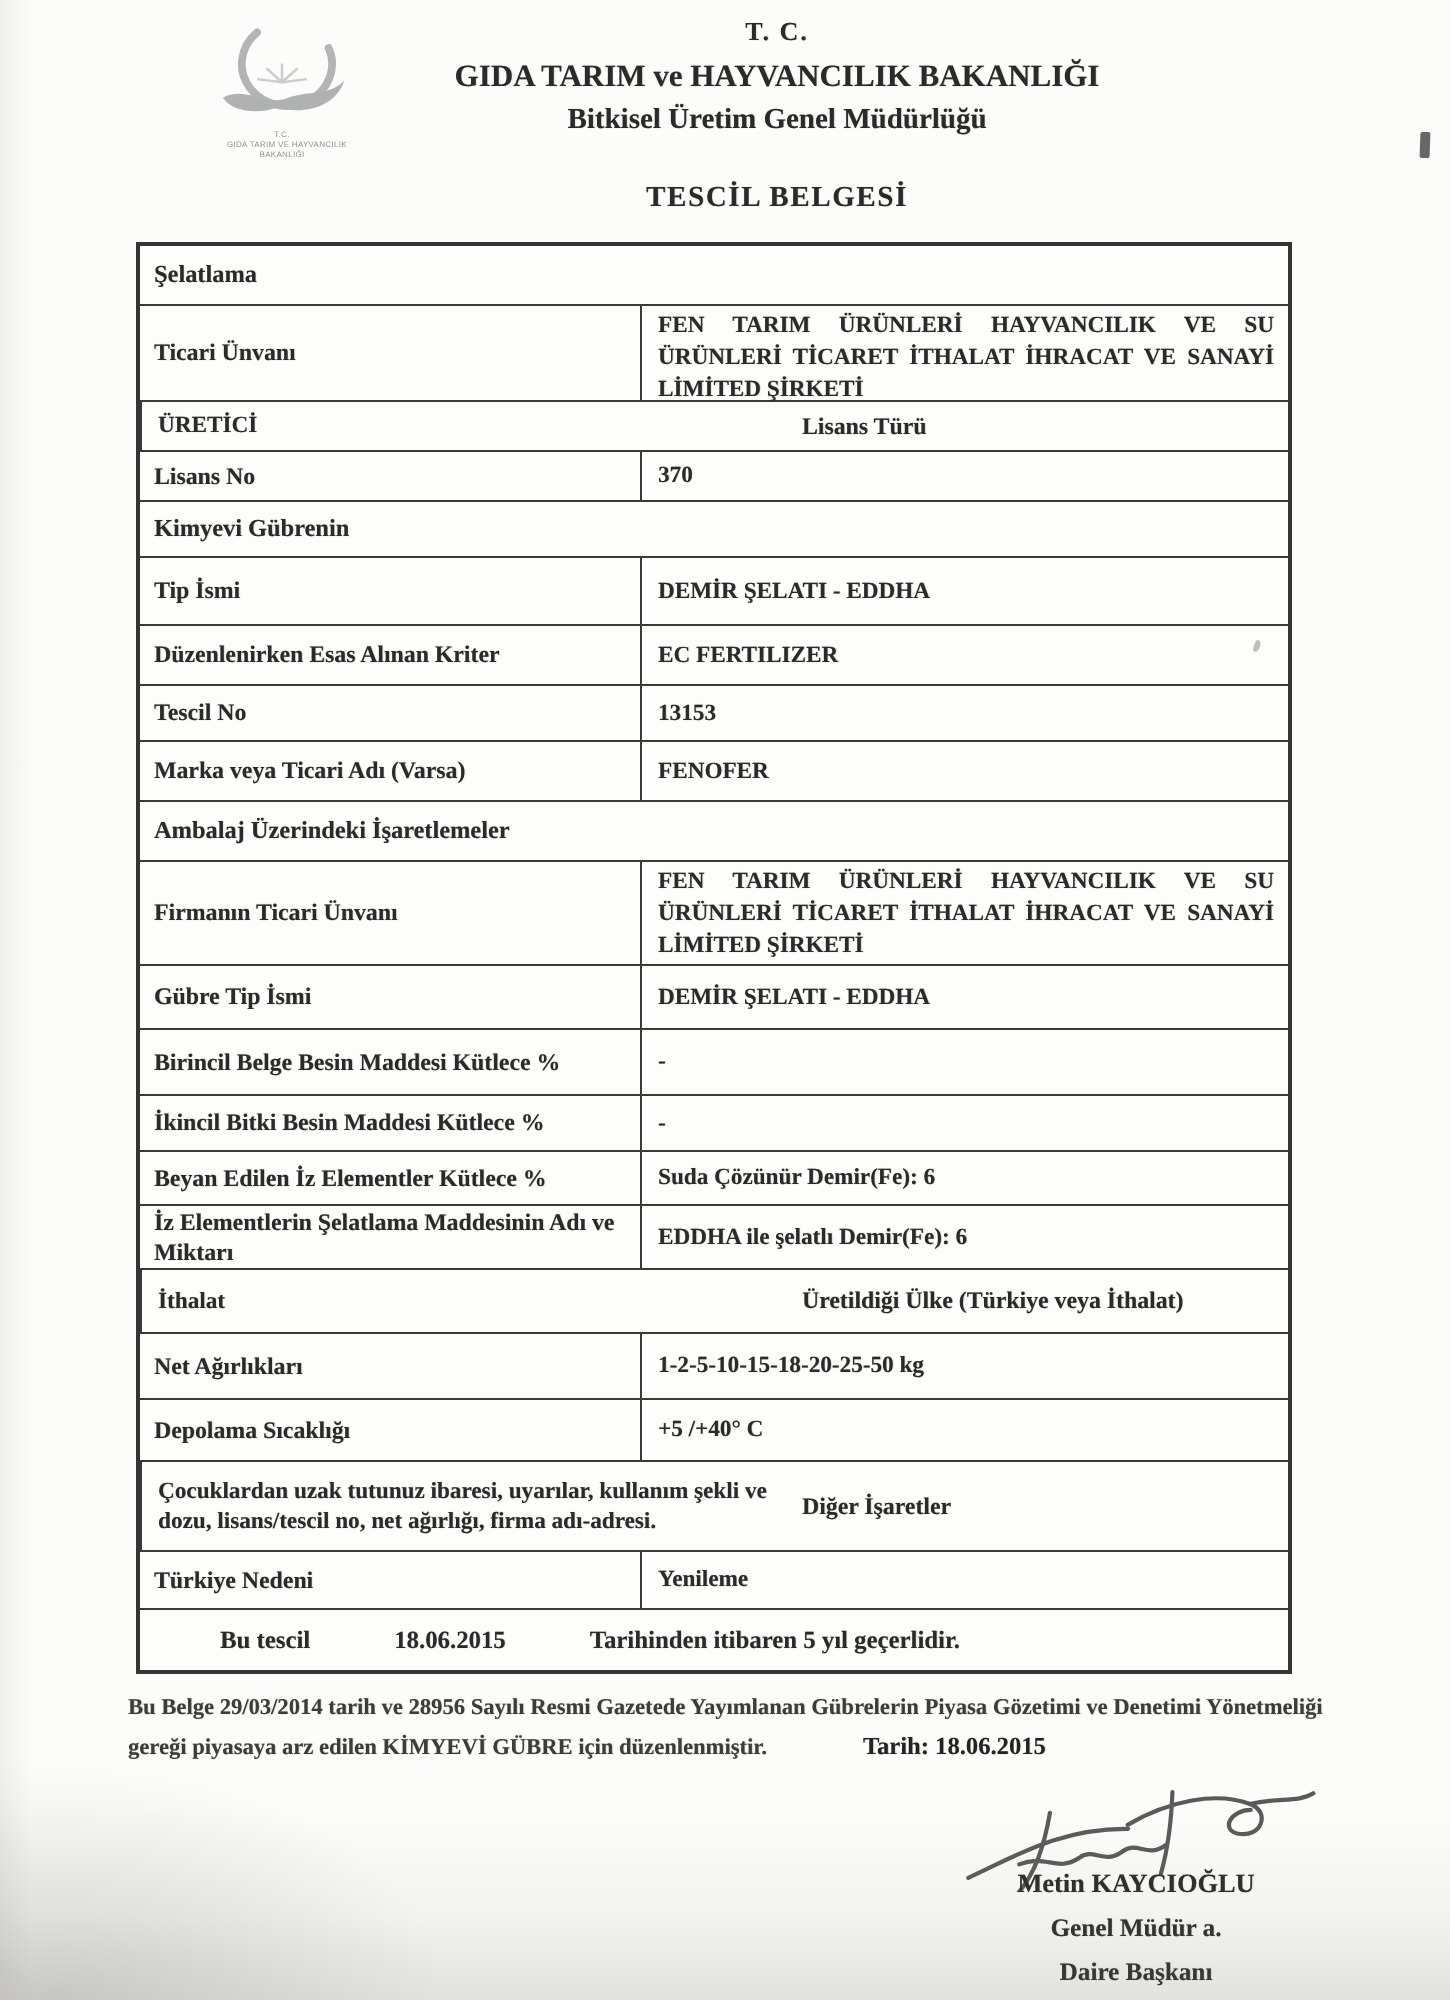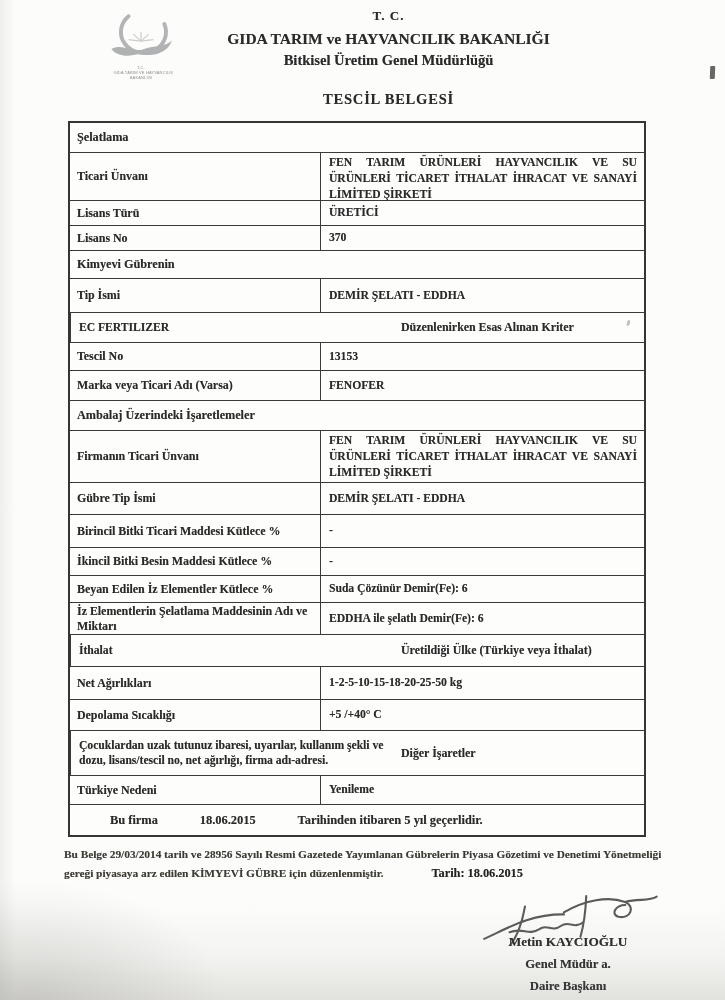--- a/index.html
+++ b/index.html
@@ -124,37 +124,37 @@
 
   <div class="regtable">
       <div class="row">
         <div class="cell full">Şelatlama</div>
       </div>
       <div class="row">
         <div class="cell label">Ticari Ünvanı</div>
         <div class="cell value justify">FEN TARIM ÜRÜNLERİ HAYVANCILIK VE SU ÜRÜNLERİ TİCARET İTHALAT İHRACAT VE SANAYİ LİMİTED ŞİRKETİ</div>
       </div>
       <div class="row">
+        <div class="cell value">ÜRETİCİ</div>
         <div class="cell label">Lisans Türü</div>
-        <div class="cell value">ÜRETİCİ</div>
       </div>
       <div class="row">
         <div class="cell label">Lisans No</div>
         <div class="cell value">370</div>
       </div>
       <div class="row">
         <div class="cell full">Kimyevi Gübrenin</div>
       </div>
       <div class="row">
         <div class="cell label">Tip İsmi</div>
         <div class="cell value">DEMİR ŞELATI - EDDHA</div>
       </div>
       <div class="row">
+        <div class="cell label">Düzenlenirken Esas Alınan Kriter</div>
         <div class="cell value">EC FERTILIZER</div>
-        <div class="cell label">Düzenlenirken Esas Alınan Kriter</div>
       </div>
       <div class="row">
         <div class="cell label">Tescil No</div>
         <div class="cell value">13153</div>
       </div>
       <div class="row">
         <div class="cell label">Marka veya Ticari Adı (Varsa)</div>
         <div class="cell value">FENOFER</div>
       </div>
       <div class="row">
@@ -162,21 +162,21 @@
       </div>
       <div class="row">
         <div class="cell label">Firmanın Ticari Ünvanı</div>
         <div class="cell value justify">FEN TARIM ÜRÜNLERİ HAYVANCILIK VE SU ÜRÜNLERİ TİCARET İTHALAT İHRACAT VE SANAYİ LİMİTED ŞİRKETİ</div>
       </div>
       <div class="row">
         <div class="cell label">Gübre Tip İsmi</div>
         <div class="cell value">DEMİR ŞELATI - EDDHA</div>
       </div>
       <div class="row">
-        <div class="cell label">Birincil Bitki Ticari Maddesi Kütlece %</div>
+        <div class="cell label">Birincil Belge Besin Maddesi Kütlece %</div>
         <div class="cell value">-</div>
       </div>
       <div class="row">
         <div class="cell label">İkincil Bitki Besin Maddesi Kütlece %</div>
         <div class="cell value">-</div>
       </div>
       <div class="row">
         <div class="cell label">Beyan Edilen İz Elementler Kütlece %</div>
         <div class="cell value">Suda Çözünür Demir(Fe): 6</div>
       </div>
@@ -199,21 +199,21 @@
       <div class="row">
         <div class="cell value">Çocuklardan uzak tutunuz ibaresi, uyarılar, kullanım şekli ve dozu, lisans/tescil no, net ağırlığı, firma adı-adresi.</div>
         <div class="cell label">Diğer İşaretler</div>
       </div>
       <div class="row">
         <div class="cell label">Türkiye Nedeni</div>
         <div class="cell value">Yenileme</div>
       </div>
       <div class="row">
         <div class="cell footer-cell">
-          <span>Bu firma</span>
+          <span>Bu tescil</span>
           <span class="fdate">18.06.2015</span>
           <span>Tarihinden itibaren 5 yıl geçerlidir.</span>
         </div>
       </div>
     </div>
 
   <div class="note"><span>Bu Belge 29/03/2014 tarih ve 28956 Sayılı Resmi Gazetede Yayımlanan Gübrelerin Piyasa Gözetimi ve Denetimi Yönetmeliği gereği piyasaya arz edilen KİMYEVİ GÜBRE için düzenlenmiştir.</span><span class="note-date">Tarih: 18.06.2015</span>
   </div>
 
   <div class="sign">

